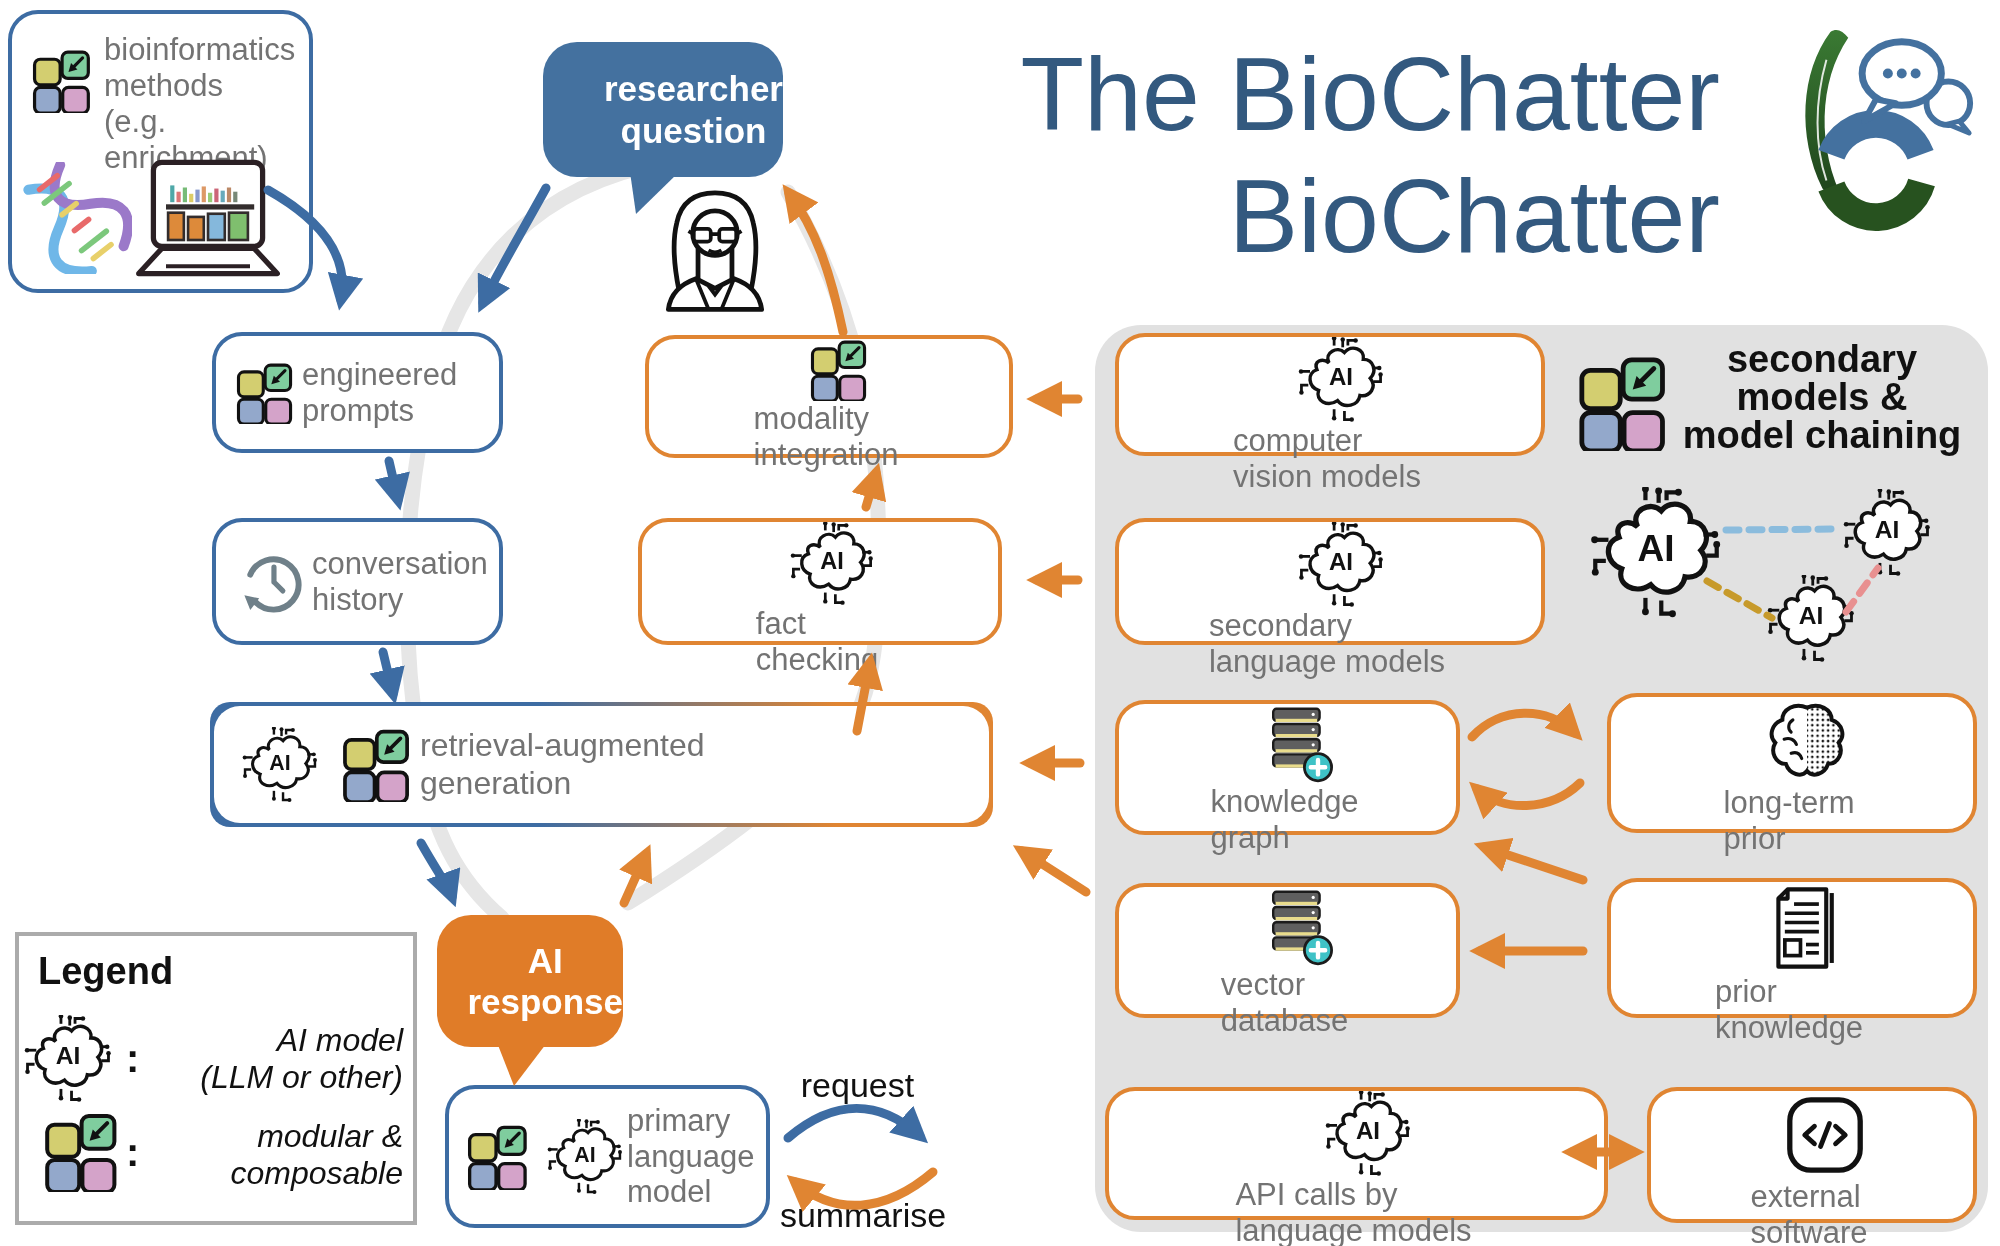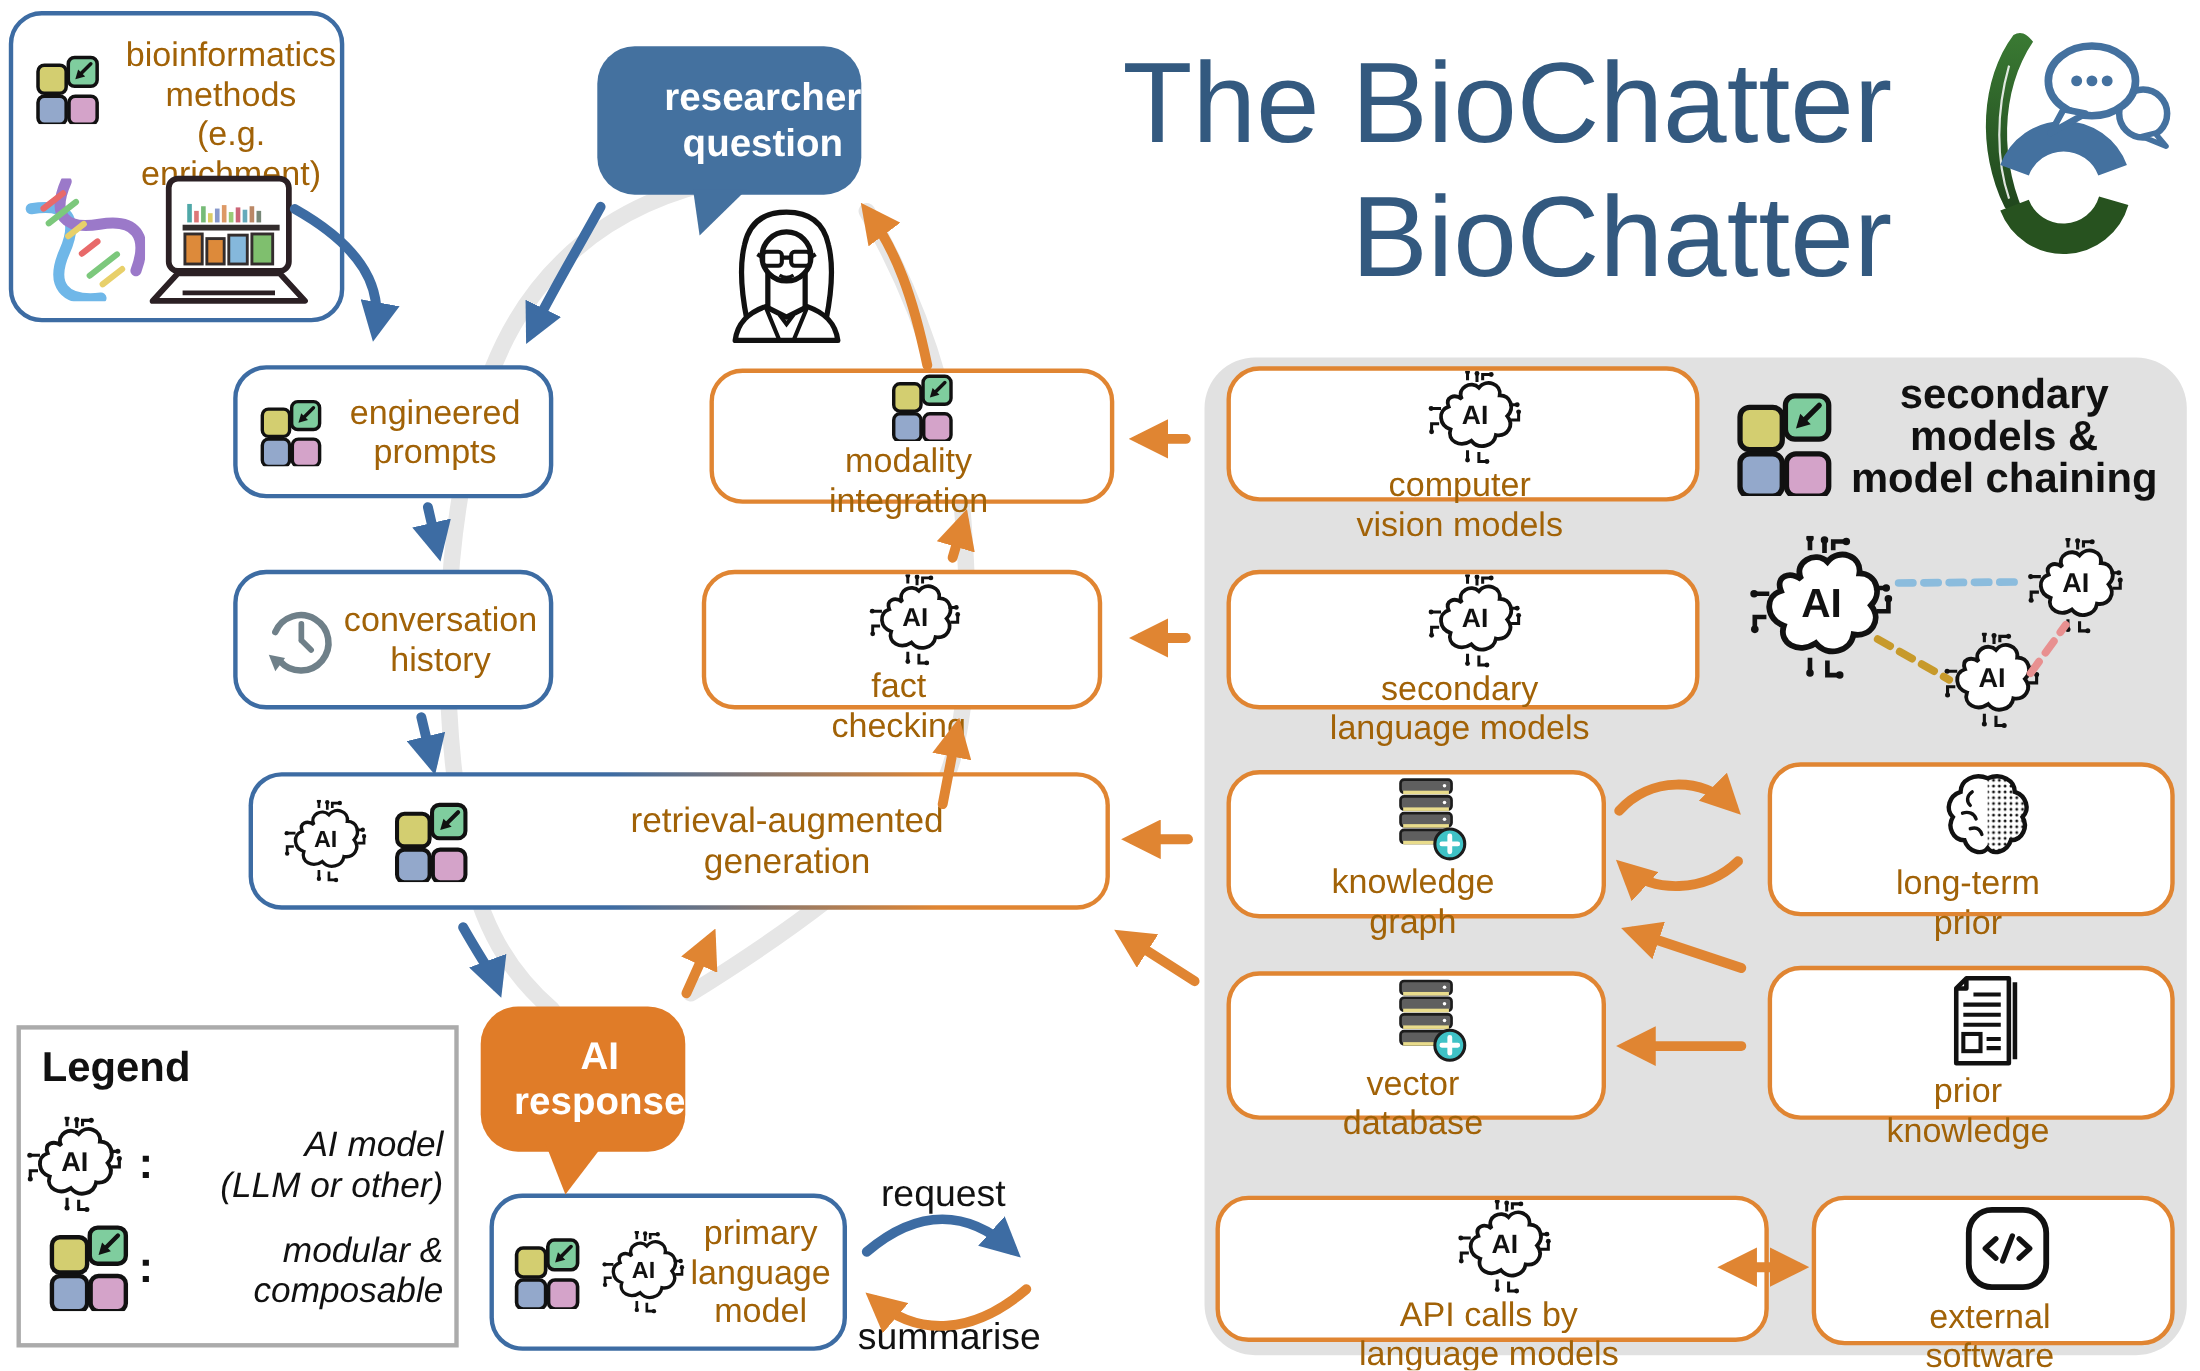--- a/index.html
+++ b/index.html
@@ -5,24 +5,24 @@
   html,body{margin:0;padding:0;background:#fff;}
   #canvas{position:relative;width:2000px;height:1246px;overflow:hidden;background:#fff;
           font-family:"Liberation Sans",sans-serif;color:#111;}
   .abs{position:absolute;}
   svg{display:block;}
   .panel{position:absolute;background:#E1E1E1;border-radius:46px;}
   .box{position:absolute;background:#fff;border:4px solid #3D6CA3;border-radius:30px;
        display:flex;align-items:center;box-sizing:border-box;}
   .box.orange{border-color:#E08532;flex-direction:column;}
   .box.gray{border-color:#ABABAB;border-radius:0;}
-  .lbl{flex:1;text-align:center;font-size:31px;line-height:1.16;color:#a16207;
+  .lbl{flex:1;text-align:left;font-size:31px;line-height:1.16;color:#737373;
        white-space:pre-line;padding:0 10px 0 4px;}
-  .gradwrap{position:absolute;border-radius:30px;padding:4px;box-sizing:border-box;
-       background:linear-gradient(90deg,#3D6CA3 0%,#3D6CA3 42%,#E08532 80%,#E08532 100%);margin-left:16px;}
+  .gradwrap{position:absolute;border-radius:20px;padding:4px;box-sizing:border-box;
+       background:linear-gradient(90deg,#3D6CA3 0%,#3D6CA3 42%,#E08532 80%,#E08532 100%);}
   .gradinner{width:100%;height:100%;background:#fff;border-radius:26px;
        display:flex;align-items:center;box-sizing:border-box;}
   .bubble{position:absolute;border-radius:34px;display:flex;align-items:center;justify-content:flex-end;
        color:#fff;font-weight:bold;font-size:35px;line-height:1.18;text-align:center;white-space:pre-line;}
   .bubble.q{background:#44719F;}
   .bubble.a{background:#E07C28;}
   .title{position:absolute;left:920px;top:34px;width:800px;text-align:right;
        font-size:104px;line-height:1.17;color:#33597F;}
   .panelhead{position:absolute;left:1662px;top:340px;width:320px;text-align:center;
        font-weight:bold;font-size:38px;line-height:1.0;white-space:pre-line;color:#111;}

